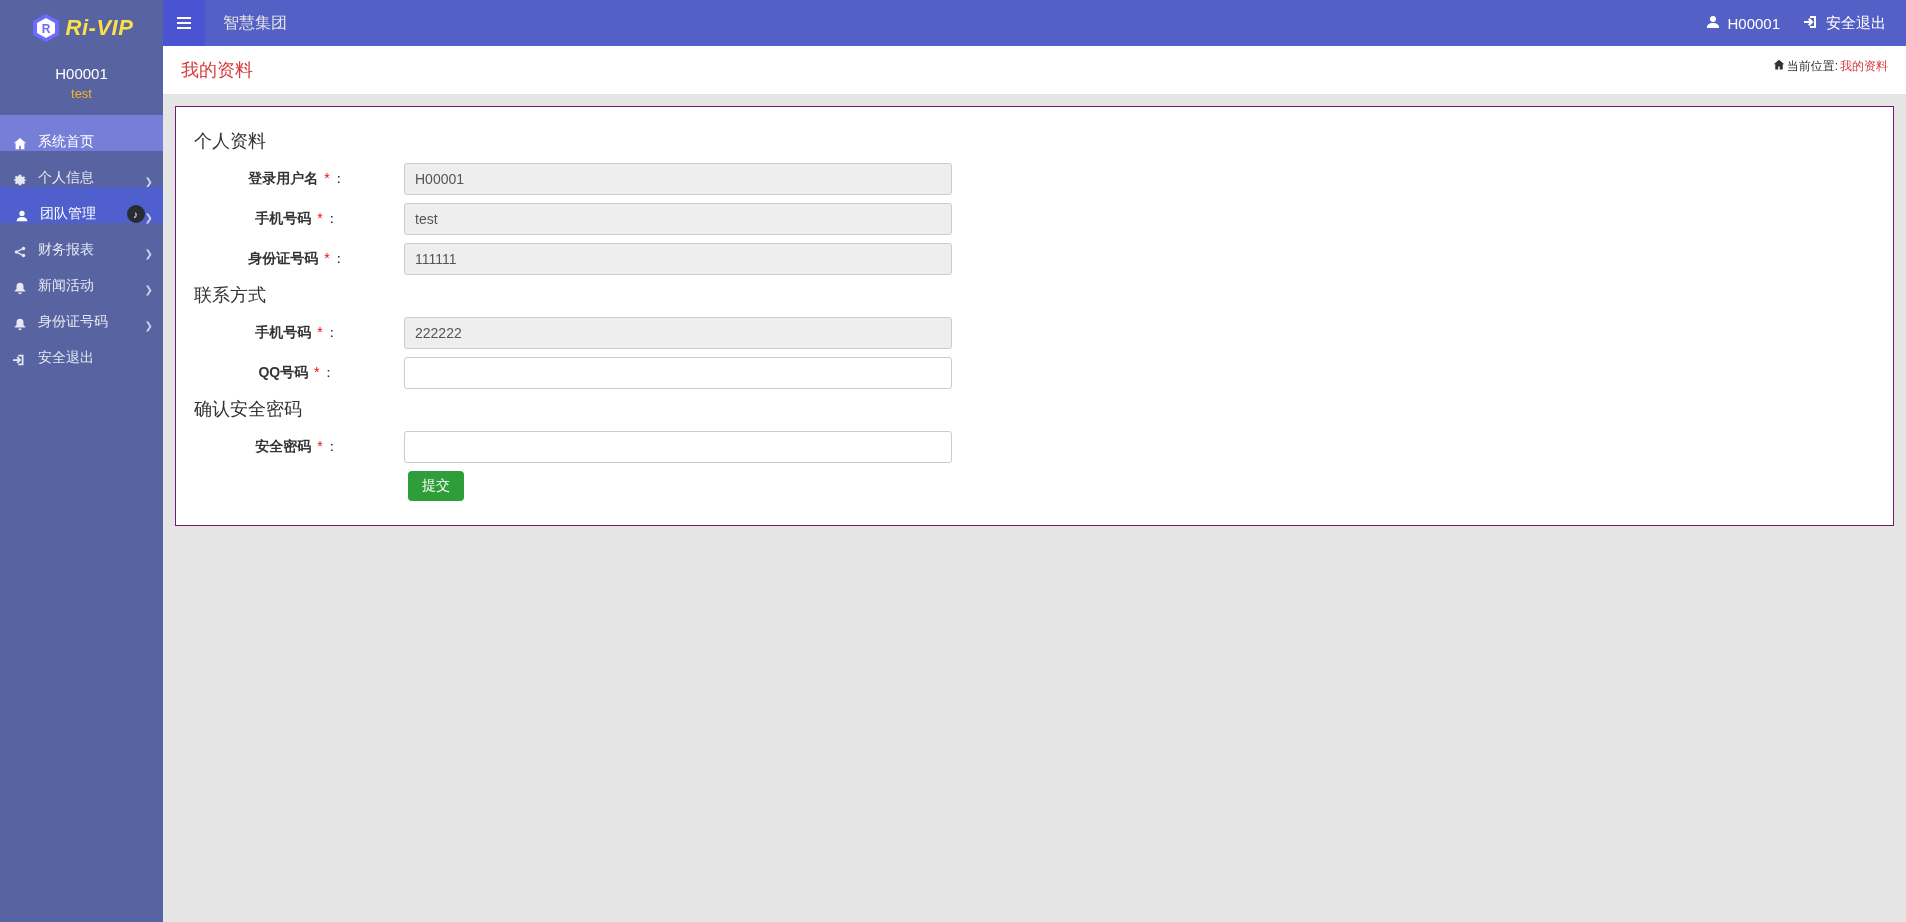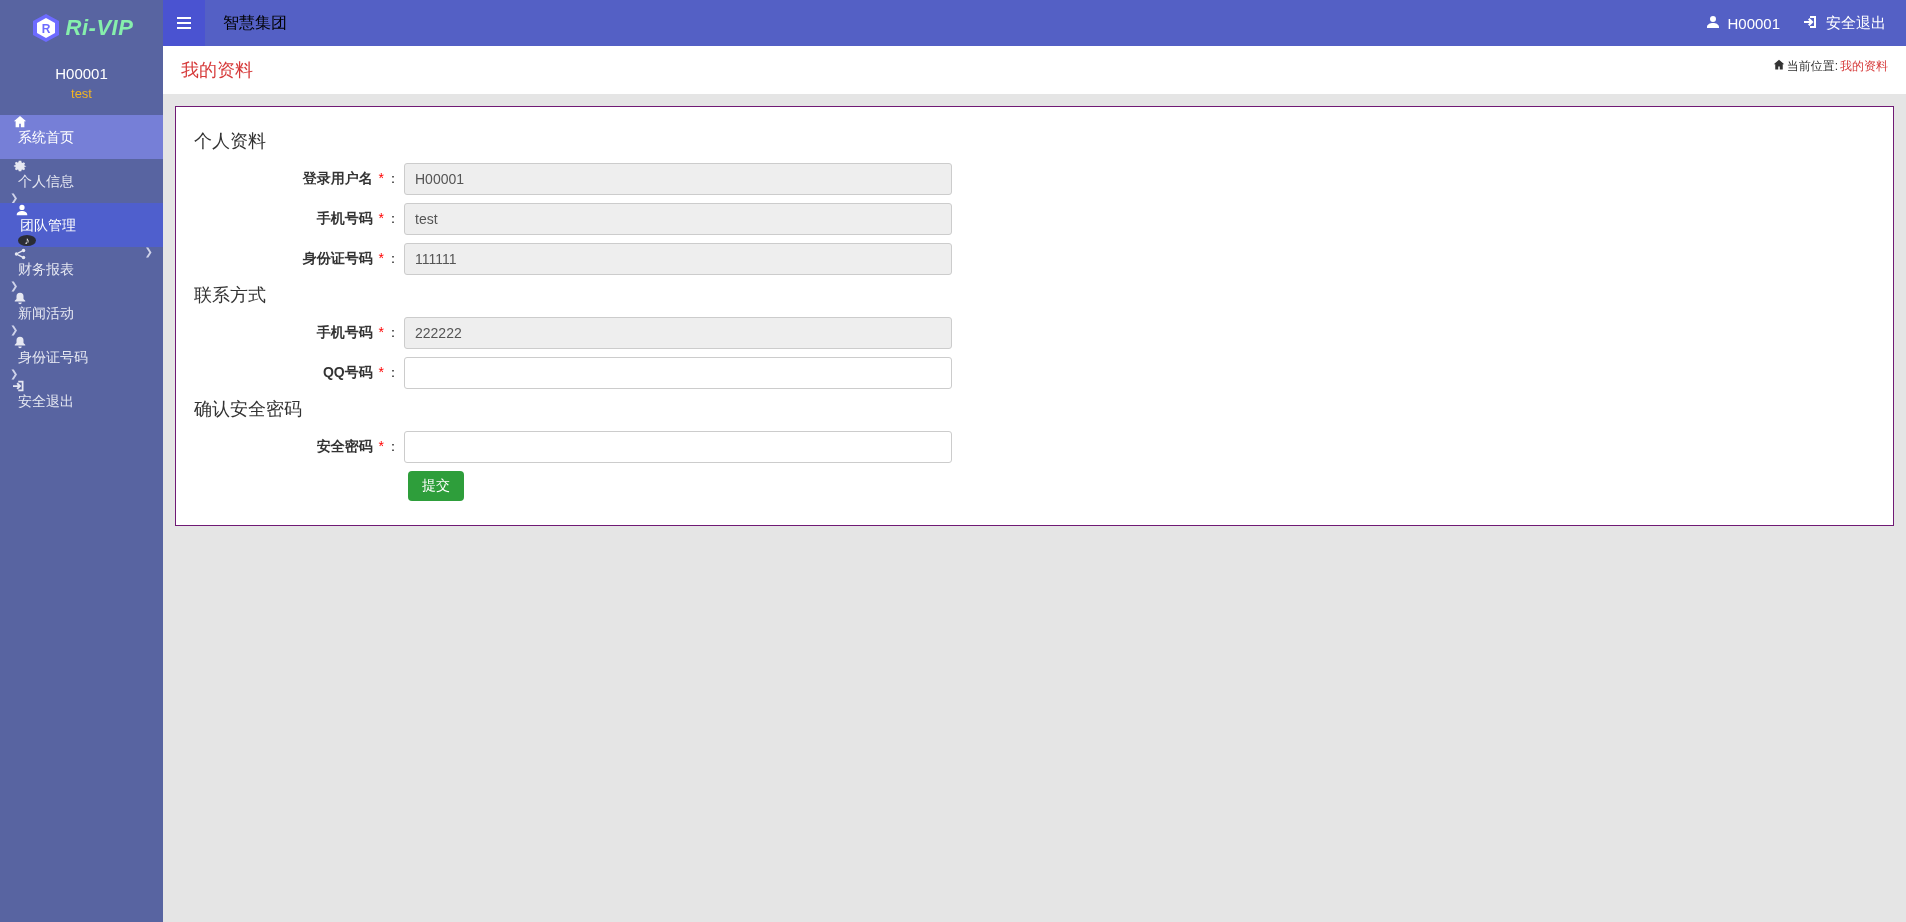--- a/index.html
+++ b/index.html
@@ -31,40 +31,39 @@
   width: 32px;
   height: 32px;
   display: inline-flex;
   align-items: center;
   justify-content: center;
 }
 .logo-text {
   font-size: 22px;
   font-weight: bold;
   font-style: italic;
-  color: #86efac;
+  color: #fde047;
   letter-spacing: 0.5px;
 }
 .user-block {
   text-align: center;
   padding: 10px 0 14px 0;
 }
 .user-block .uid { color: #fff; font-size: 15px; }
 .user-block .uname { color: #f2b423; font-size: 13px; margin-top: 4px; }
 
 .nav { list-style: none; }
 .nav li {
   display: flex;
-  align-items: flex-start;
-  height: 44px;
+  align-items: flex-end;
+  height: 36px;
   padding: 0 10px;
   cursor: pointer;
   color: #e6e8f2;
   position: relative;
-  flex-direction: column;
 }
 .nav li.active-home { background: #767fd7; color: #fff; }
 .nav li.active { background: #4f5fcd; color: #fff; padding-left: 12px; }
 .nav li .nav-icon { width: 20px; display: inline-flex; justify-content: center; font-size: 12px; }
 .nav li .nav-label { margin-left: 8px; flex: 1; font-size: 14px; }
 .nav li .chev { font-size: 10px; color: #cfd3ea; }
 .badge-circle {
   width: 18px; height: 18px; border-radius: 50%;
   background: #2a2c34; color:#fff;
   display: inline-flex; align-items:center; justify-content:center;
@@ -87,21 +86,21 @@
 .menu-toggle {
   width: 42px; height: 46px;
   background: #4a53d1;
   display: flex;
   align-items: center;
   justify-content: center;
   cursor: pointer;
 }
 .menu-toggle .bars { display: flex; flex-direction: column; gap: 3px; }
 .menu-toggle .bars span { width: 14px; height: 2px; background: #fff; display: block; }
-.topbar-title { margin-left: 18px; color: #000000; font-size: 16px; }
+.topbar-title { margin-left: 18px; color: #e5e5e5; font-size: 16px; }
 .topbar-spacer { flex: 1; }
 .topbar-link {
   display: flex; align-items: center; gap: 6px;
   padding: 0 12px; height: 46px; cursor: pointer;
   font-size: 15px;
 }
 .topbar-link:last-child { padding-right: 20px; }
 
 
 .crumb-row {
@@ -124,21 +123,21 @@
 }
 .section-head { font-size: 18px; color: #333; margin: 4px 0 10px 0; font-weight: normal; }
 
 .form-row {
   display: flex;
   align-items: center;
   margin-bottom: 8px;
 }
 .form-label {
   width: 210px;
-  text-align: right;
+  text-align: center;
   font-size: 14px;
   font-weight: bold;
   padding-right: 4px;
 }
 .req { color: #ff0000; margin: 0 2px; font-weight: normal; }
 .colon { font-weight: normal; }
 .form-control {
   width: 548px;
   height: 32px;
   border: 1px solid #ccc;

